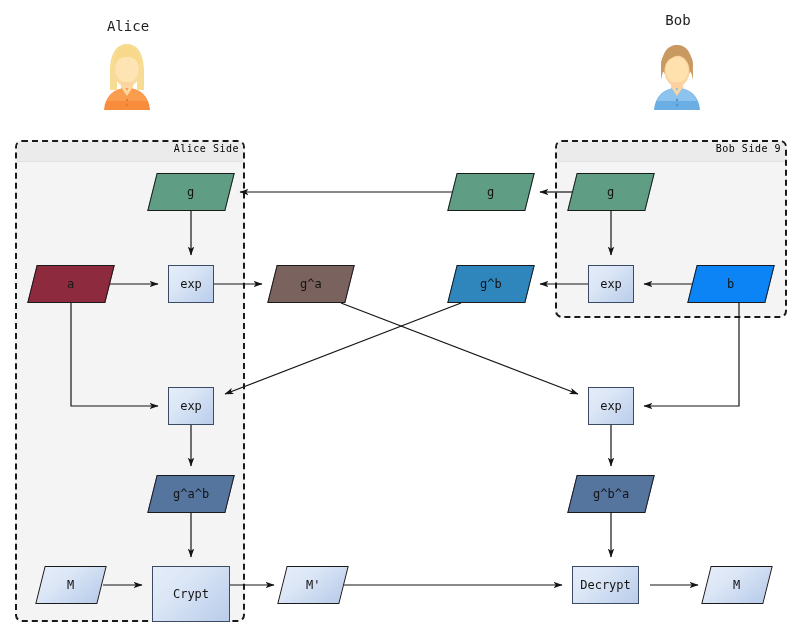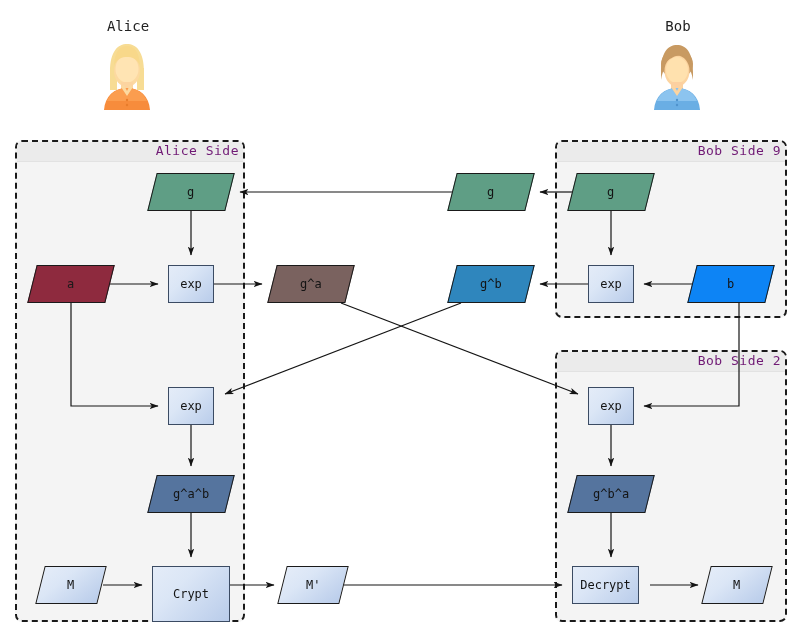--- a/index.html
+++ b/index.html
@@ -49,22 +49,22 @@
     height: 20px;
     background: #ebebeb;
     border-bottom: 1px solid #e2e2e2;
     box-sizing: border-box;
   }
   .group-title {
     position: absolute;
     right: 4px;
     top: 1px;
     font-family: "DejaVu Sans Mono", "Liberation Mono", monospace;
-    font-size: 13px;
-    color: #701a75;
+    font-size: 10px;
+    color: #000000;
     white-space: nowrap;
     letter-spacing: 0.5px;
   }
   
   .node {
     position: absolute;
     box-sizing: border-box;
     display: flex;
     align-items: center;
     justify-content: center;
@@ -115,21 +115,21 @@
 
       <path d="M31 50 C18 50 9 58 8 72 L54 72 C53 58 44 50 31 50 Z" fill="#f78c3c"></path>
       <path d="M31 50 C22 50 14 55 11 63 L51 63 C48 55 40 50 31 50 Z" fill="#fb9d4f"></path>
 
       <path d="M25 49 L31 58 L37 49 L34 47 L31 53 L28 47 Z" fill="#fcd9a0"></path>
       <circle cx="31" cy="62" r="1.2" fill="#e87c2c"></circle>
       <circle cx="31" cy="67" r="1.2" fill="#e87c2c"></circle>
     </svg>
   </div>
 
-  <div class="person-label" style="left:638px; top:18px; width:80px;">Bob</div>
+  <div class="person-label" style="left:638px; top:12px; width:80px;">Bob</div>
   <div class="avatar" style="left:646px; top:38px;">
     <svg viewBox="0 0 62 72" width="62" height="72">
 
       <path d="M15 34 C15 14 22 7 31 7 C40 7 47 14 47 34 L47 42 C45 30 41 24 31 24 C21 24 17 30 15 42 Z" fill="#c89a62"></path>
       <ellipse cx="31" cy="26" rx="16" ry="15" fill="#c89a62"></ellipse>
 
       <ellipse cx="31" cy="33" rx="12.5" ry="15.5" fill="#fcd4a0"></ellipse>
       <ellipse cx="31" cy="32" rx="11" ry="13" fill="#ffe1ae"></ellipse>
 
       <path d="M17 30 C17 14 23 9 31 9 C39 9 45 14 45 26 C41 17 36 16 30 18 C24 20 19 24 17 30 Z" fill="#c89a62"></path>
@@ -148,24 +148,20 @@
   <div class="group" style="left:15px; top:140px; width:230px; height:482px;">
     <div class="group-title-bar"></div>
     <div class="group-title">Alice Side</div>
   </div>
 
   <div class="group" style="left:555px; top:140px; width:232px; height:178px;">
     <div class="group-title-bar"></div>
     <div class="group-title">Bob Side 9</div>
   </div>
 
-  <div class="group" style="left:555px; top:350px; width:232px; height:272px;">
-    <div class="group-title-bar"></div>
-    <div class="group-title">Bob Side 2</div>
-  </div>
 
   <svg class="edges" viewBox="0 0 800 636">
     <defs>
       <marker id="arrow" markerWidth="9" markerHeight="9" refX="8.4" refY="3.2" orient="auto" markerUnits="userSpaceOnUse">
         <path d="M0,0 L9,3.2 L0,6.4 L2.2,3.2 Z" fill="#141414"></path>
       </marker>
     </defs>
     <g stroke="#141414" stroke-width="1.2" fill="none" marker-end="url(#arrow)">
 
       <path d="M572,192 L540,192"></path>

